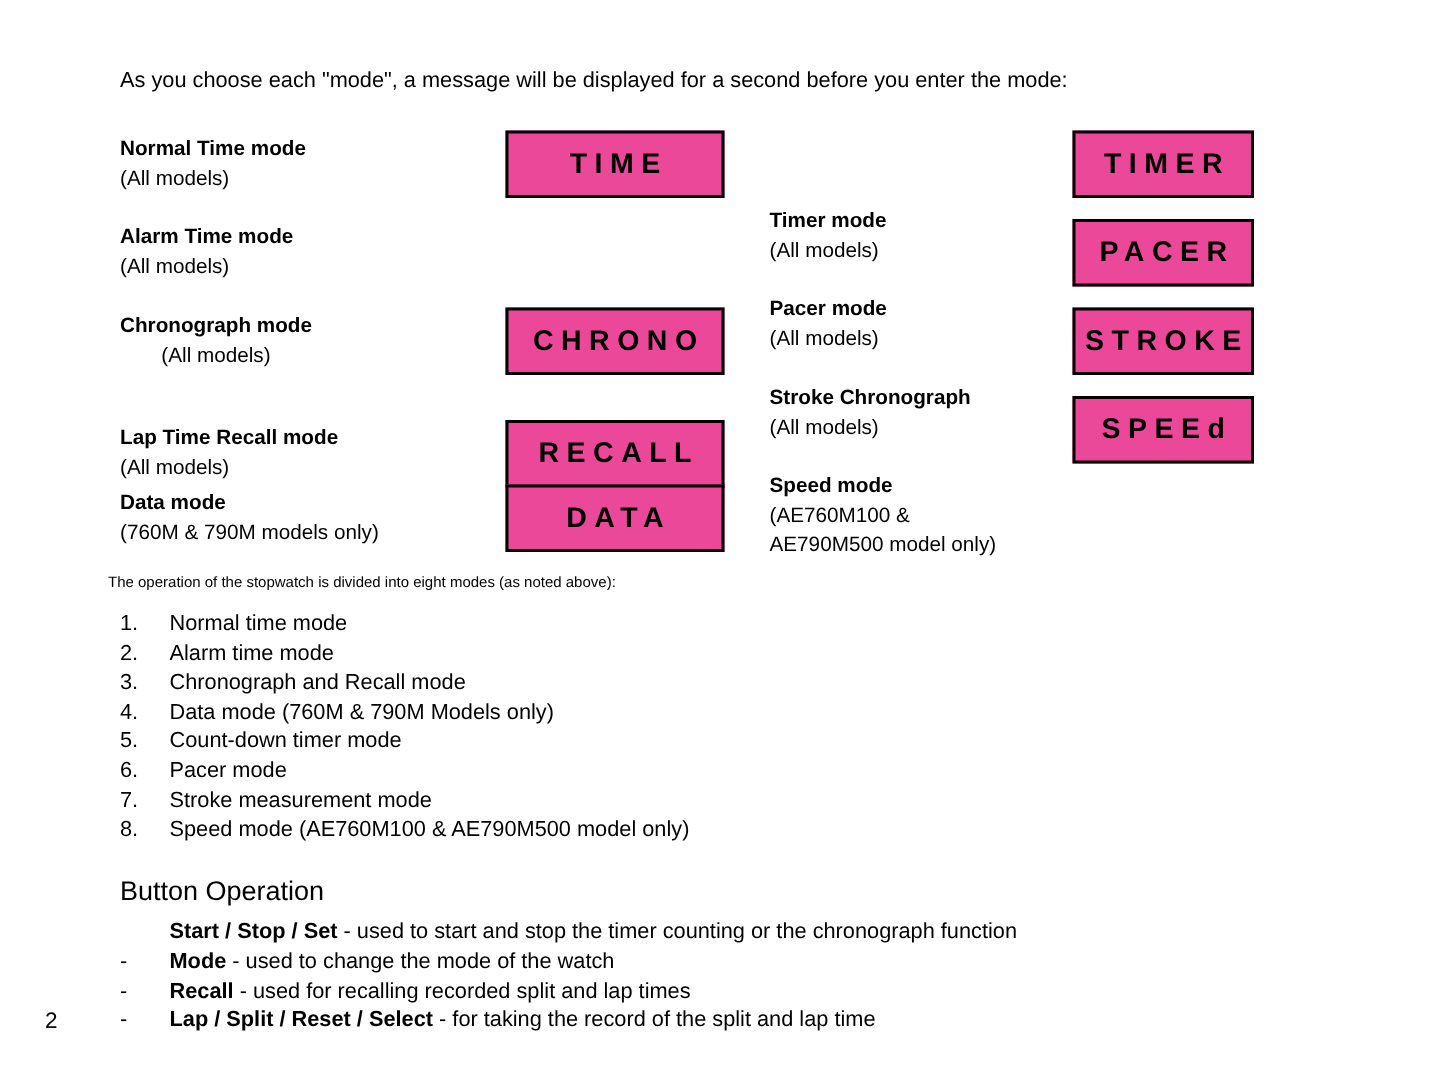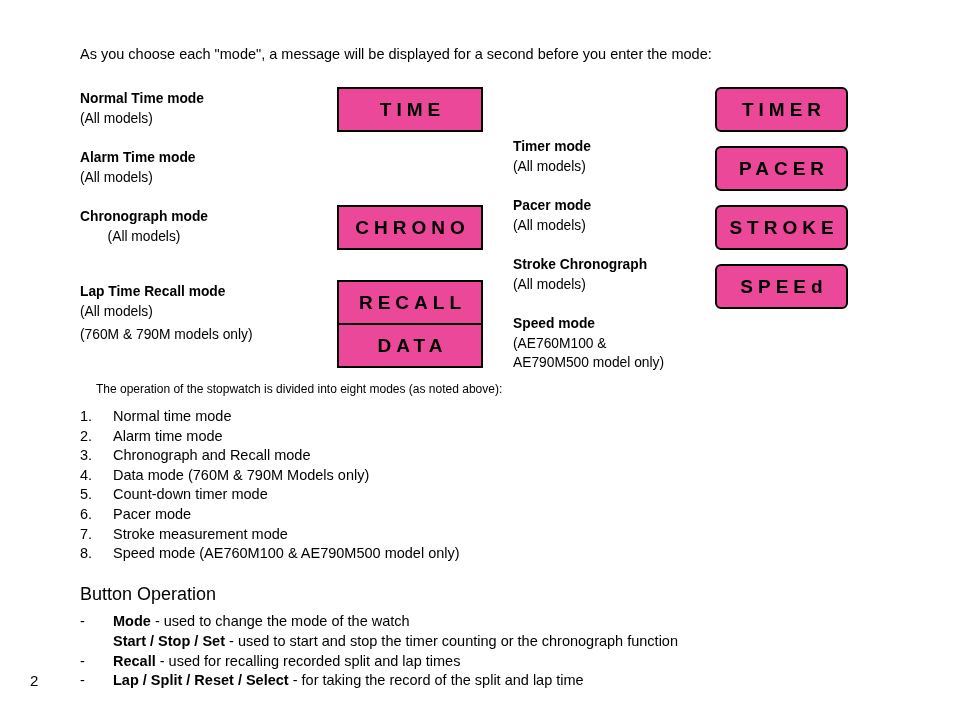--- a/index.html
+++ b/index.html
@@ -70,28 +70,28 @@
     font-size: 19px;
     letter-spacing: 5px;
     text-indent: 5px;
     height: 45px;
   }
   
   .col-l .mode-label { left: 80px; top: 2px; }
   .col-l .mode-box   { left: 337px; width: 146px; top: 0; }
   
   .col-r .mode-label { left: 513px; top: 2px; margin-top: 48px; }
-  .col-r .mode-box   { left: 715px; width: 133px; top: 0; border-radius: 6px; }
+  .col-r .mode-box   { left: 715px; width: 121px; top: 0; }
 
   
   .divided-note {
     position: absolute;
-    left: 96px;
+    left: 72px;
     top: 380px;
-    font-size: 12px;
+    font-size: 10px;
     line-height: 18px;
     white-space: nowrap;
   }
   .num-list {
     position: absolute;
     left: 80px;
     top: 407px;
     font-size: 14.5px;
     line-height: 19.6px;
   }
@@ -177,20 +177,21 @@
     <div class="mode-row col-l" style="top:196px; left:0; width:954px;padding-left:8px;">
       <div class="mode-label">
         <span class="title">Lap Time Recall mode</span>
         <span class="sub">(All models)</span>
       </div>
       <div class="mode-box">RECALL</div>
     </div>
 
     <div class="mode-row col-l" style="top:239px; left:0; width:954px;">
       <div class="mode-label">
+        <span class="title">Data mode</span>
         <span class="sub">(760M &amp; 790M models only)</span>
       </div>
       <div class="mode-box">DATA</div>
     </div>
 
     <div class="mode-row col-r" style="top:3px; left:0; width:954px;">
       <div class="mode-label">
         <span class="title">Timer mode</span>
         <span class="sub">(All models)</span>
       </div>
@@ -232,21 +233,21 @@
     <div class="li"><span class="marker">4.</span><span>Data mode (760M &amp; 790M Models only)</span></div>
     <div class="li"><span class="marker">5.</span><span>Count-down timer mode</span></div>
     <div class="li"><span class="marker">6.</span><span>Pacer mode</span></div>
     <div class="li"><span class="marker">7.</span><span>Stroke measurement mode</span></div>
     <div class="li"><span class="marker">8.</span><span>Speed mode (AE760M100 &amp; AE790M500 model only)</span></div>
   </div>
 
   <div class="btn-op-heading">Button Operation</div>
 
   <div class="btn-op-list">
+    <div class="li"><span class="dash"></span><span class="btn-name">Start / Stop / Set</span><span> - used to start and stop the timer counting or the chronograph function</span></div>
     <div class="li"><span class="dash">-</span><span class="btn-name">Mode</span><span> - used to change the mode of the watch</span></div>
-    <div class="li"><span class="dash"></span><span class="btn-name">Start / Stop / Set</span><span> - used to start and stop the timer counting or the chronograph function</span></div>
     <div class="li"><span class="dash">-</span><span class="btn-name">Recall</span><span> - used for recalling recorded split and lap times</span></div>
     <div class="li"><span class="dash">-</span><span class="btn-name">Lap / Split / Reset / Select</span><span> - for taking the record of the split and lap time</span></div>
   </div>
 
   <div class="page-number">2</div>
 
 </div>
 
 </body></html>

